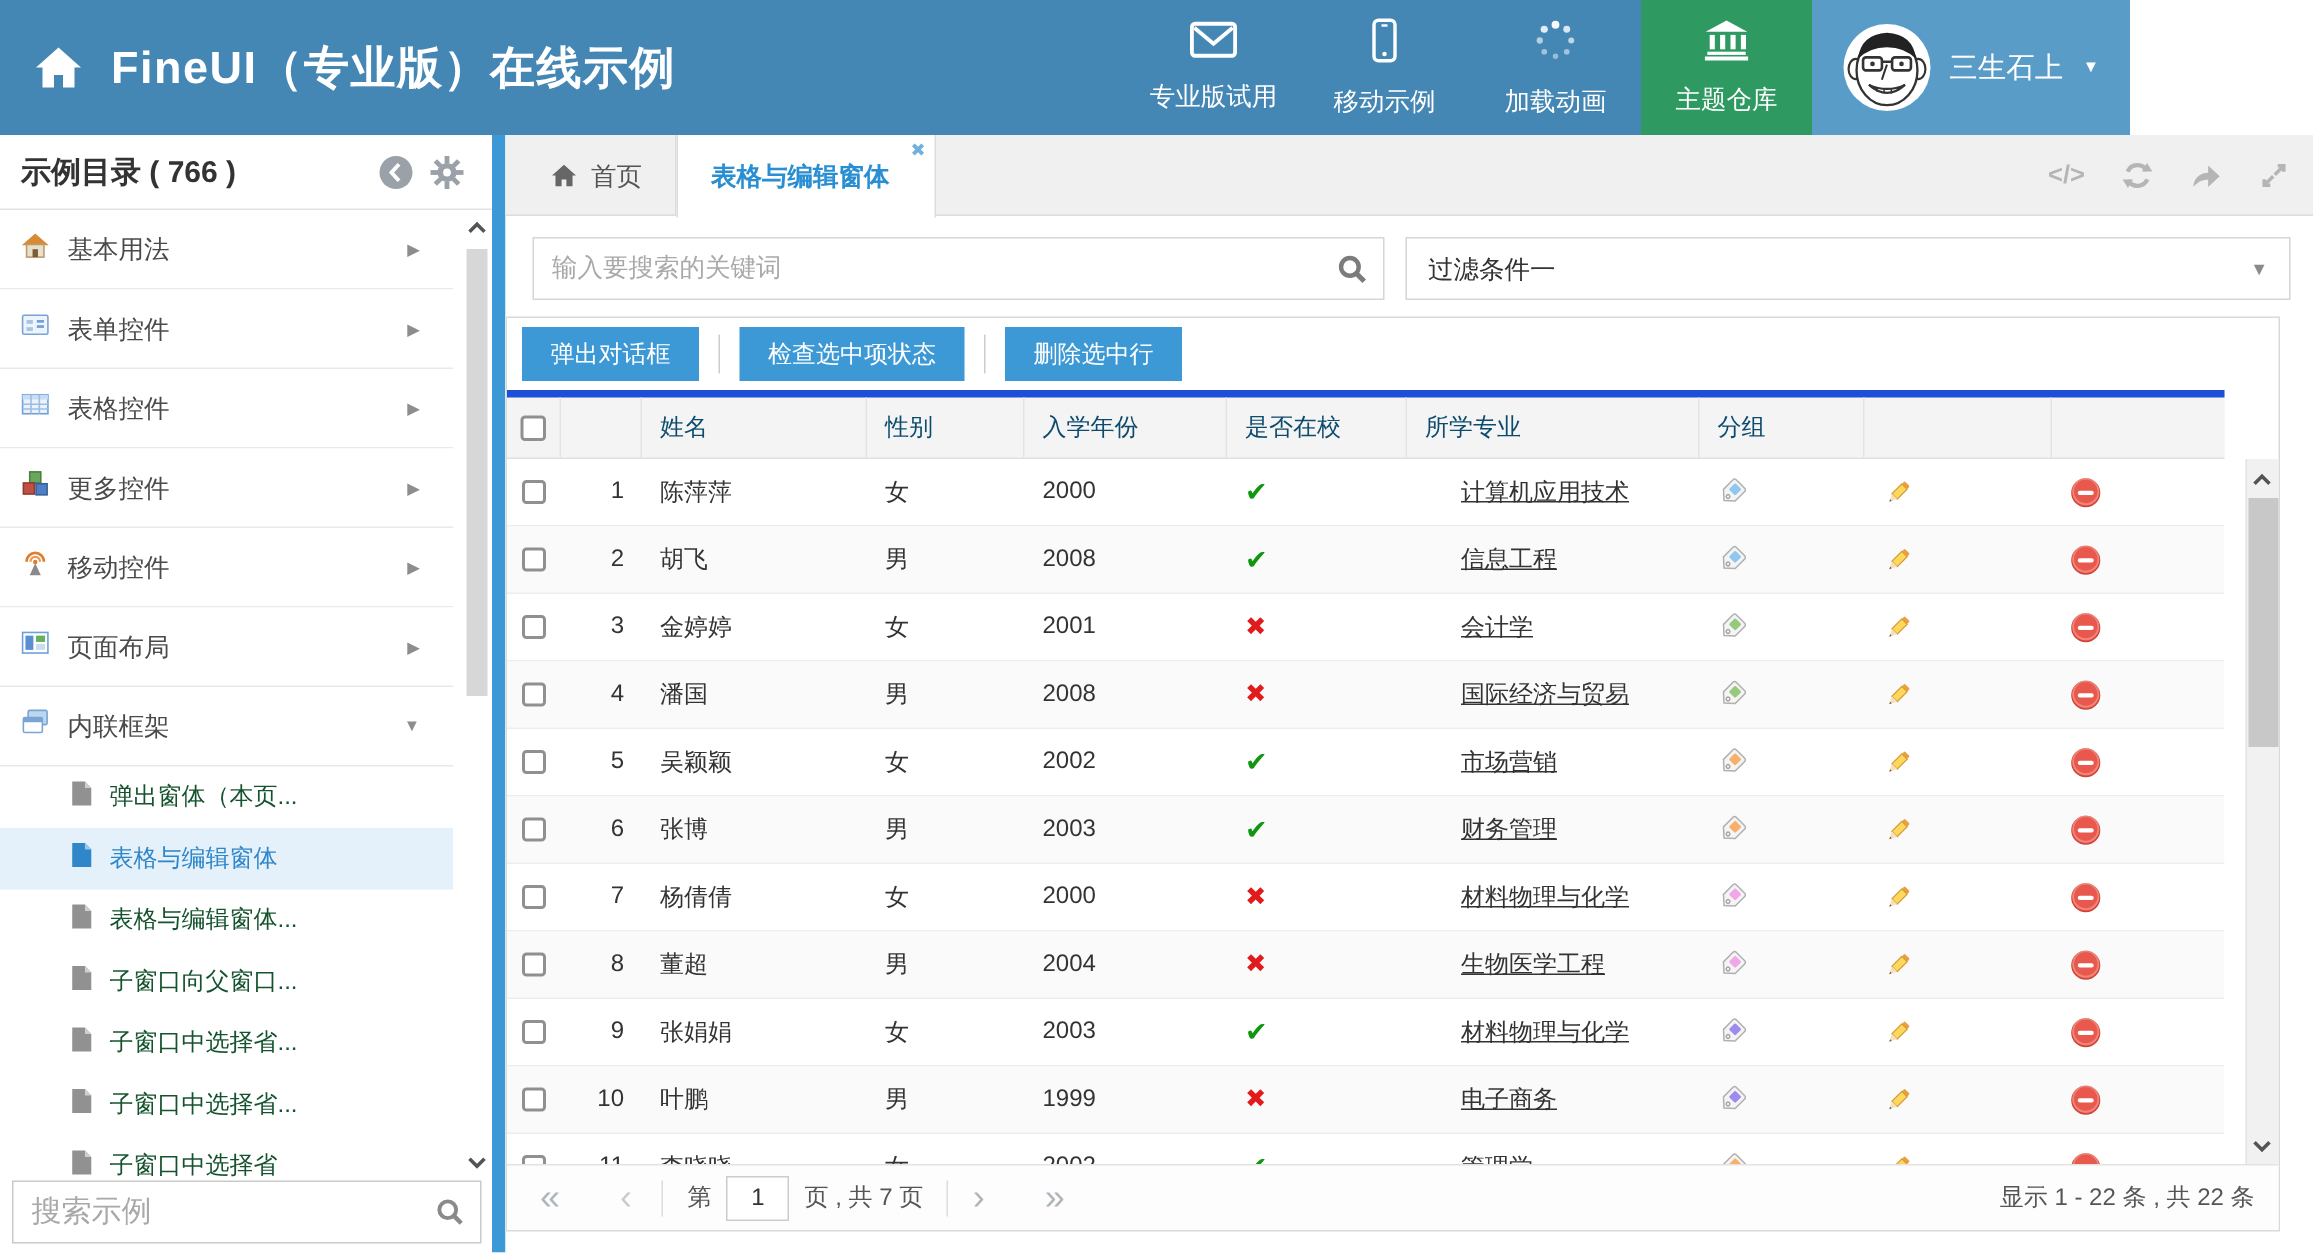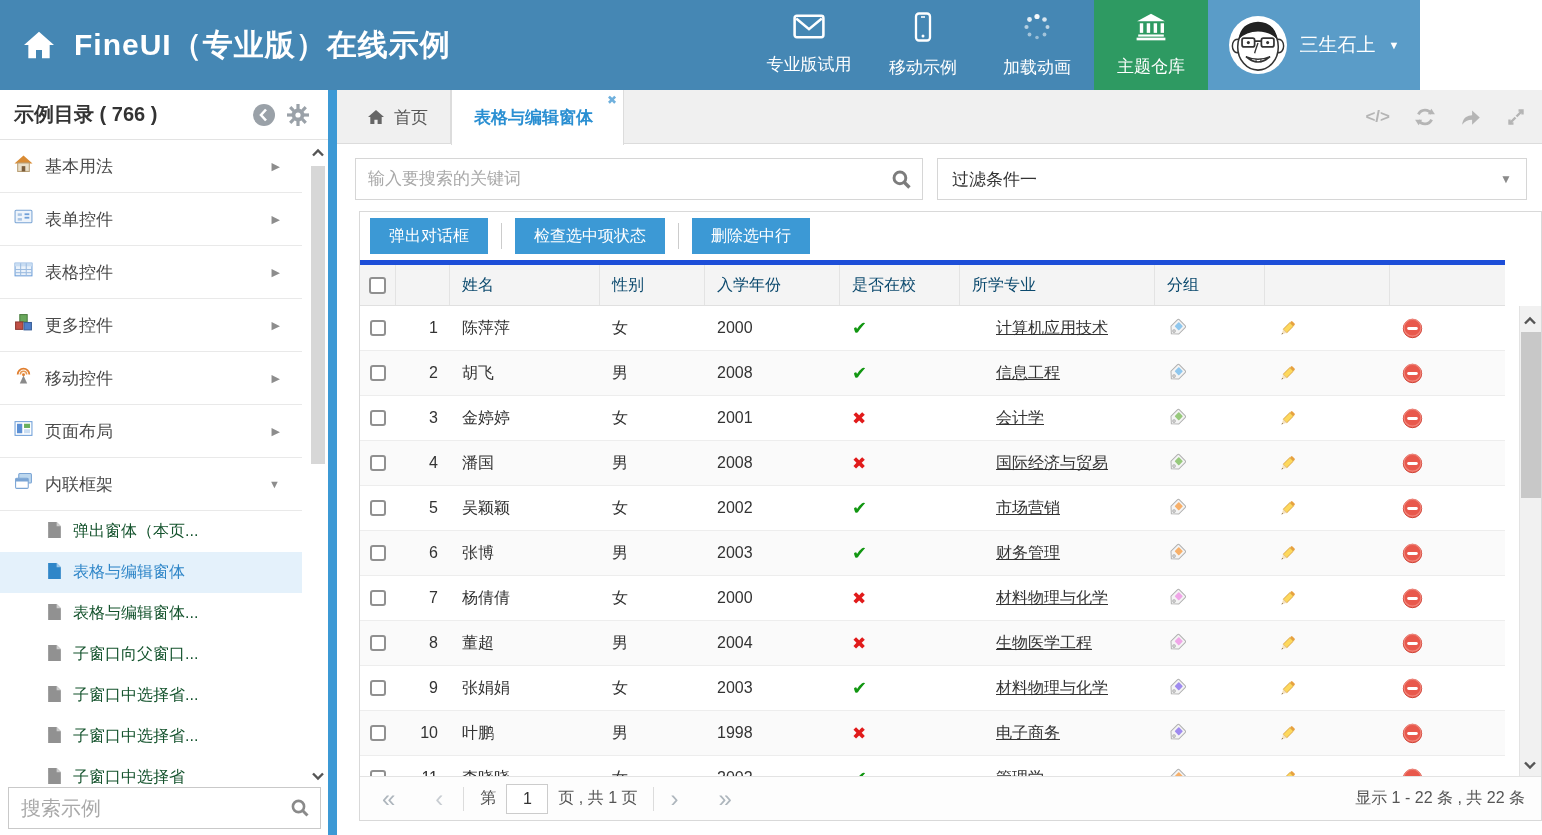--- a/index.html
+++ b/index.html
@@ -51,21 +51,21 @@
   .tab-tools{position:absolute;right:16px;top:0;height:54px;display:flex;align-items:center;gap:24px;}
   .tool-ico{color:#b5b5b5;font-size:17px;font-weight:bold;cursor:pointer;display:flex;align-items:center;}
 
   .kw-box{position:absolute;top:68px;left:18px;width:568px;height:42px;border:1px solid #d6d6d6;display:flex;align-items:center;background:#fff;}
   .kw-box input{flex:1;border:0;outline:0;padding:0 12px;font-size:17px;color:#555;min-width:0;background:transparent;}
   .kw-box input::placeholder{color:#a9a9a9;}
   .kw-box svg{margin-right:10px;flex:none;}
   .filter-box{position:absolute;top:68px;left:600px;width:590px;height:42px;border:1px solid #d6d6d6;display:flex;align-items:center;justify-content:space-between;padding:0 14px;font-size:17px;color:#333;background:#fff;cursor:pointer;}
   .caret{color:#8a8a8a;font-size:12px;}
 
-  .panel{position:absolute;top:121px;left:22px;width:1183px;height:610px;border:1px solid #d9d9d9;background:#fff;}
+  .panel{position:absolute;top:121px;left:0;width:1183px;height:610px;border:1px solid #d9d9d9;background:#fff;}
   .panel-toolbar{height:48px;display:flex;align-items:center;padding-left:10px;}
   .btn{background:var(--accent);color:#fff;font-size:16px;height:36px;padding:0 19px;display:flex;align-items:center;cursor:pointer;border:0;font-family:inherit;}
   .btn-sep{width:1px;height:26px;background:#ccc;margin:0 13px;}
 
   .grid-header{height:46px;display:flex;background:#f4f4f4;border-top:5px solid #1d4ed8;border-bottom:1px solid #e0e0e0;color:#0c4a6e;font-size:16px;width:1145px;}
   .gh-cell{display:flex;align-items:center;padding-left:12px;border-right:1px solid #e3e3e3;height:100%;}
   .grid-body{position:relative;height:470px;overflow:hidden;width:1145px;}
   .t-row{height:45px;display:flex;border-bottom:1px solid #ededed;font-size:16px;color:#333;background:#fff;}
   .t-row.alt{background:#fafafa;}
   .t-cell{display:flex;align-items:center;padding-left:12px;height:100%;}
@@ -862,21 +862,21 @@
           </div>
   </div>
 
   <div class="t-row alt">
     <div class="t-cell c0">
             <span class="checkbox"></span>
           </div>
     <div class="t-cell c1">10</div>
     <div class="t-cell c2">叶鹏</div>
     <div class="t-cell c3">男</div>
-    <div class="t-cell c4">1998</div>
+    <div class="t-cell c4">1999</div>
     <div class="t-cell c5">
             <span class="status no">✖</span>
           </div>
     <div class="t-cell c6">
             <span class="major-link">电子商务</span>
           </div>
     <div class="t-cell c7">
             <span class="icon-btn">
               <svg width="20" height="20" viewBox="0 0 20 20">
                 <g transform="rotate(-45 10 10)">
@@ -966,20 +966,20 @@
       <span class="gs-arrow" style="bottom:4px"><svg width="14" height="10" viewBox="0 0 14 10">
             <polyline points="2,2.5 7,7.5 12,2.5" fill="none" stroke="#555" stroke-width="2.4"></polyline>
           </svg></span>
     </div>
     <div class="pager">
       <span class="pg-ico mr36">«</span>
       <span class="pg-ico lt mr20">‹</span>
       <span class="pg-sep"></span>
       <span>第</span>
       <input class="pg-input" value="1" style="">
-      <span>页 , 共 1 页</span>
+      <span>页 , 共 7 页</span>
       <span class="pg-sep"></span>
       <span class="pg-ico mr36">›</span>
       <span class="pg-ico">»</span>
       <span class="pg-summary">显示 1 - 22 条 , 共 22 条</span>
     </div>
   </div>
 </div>
 
 </body></html>

